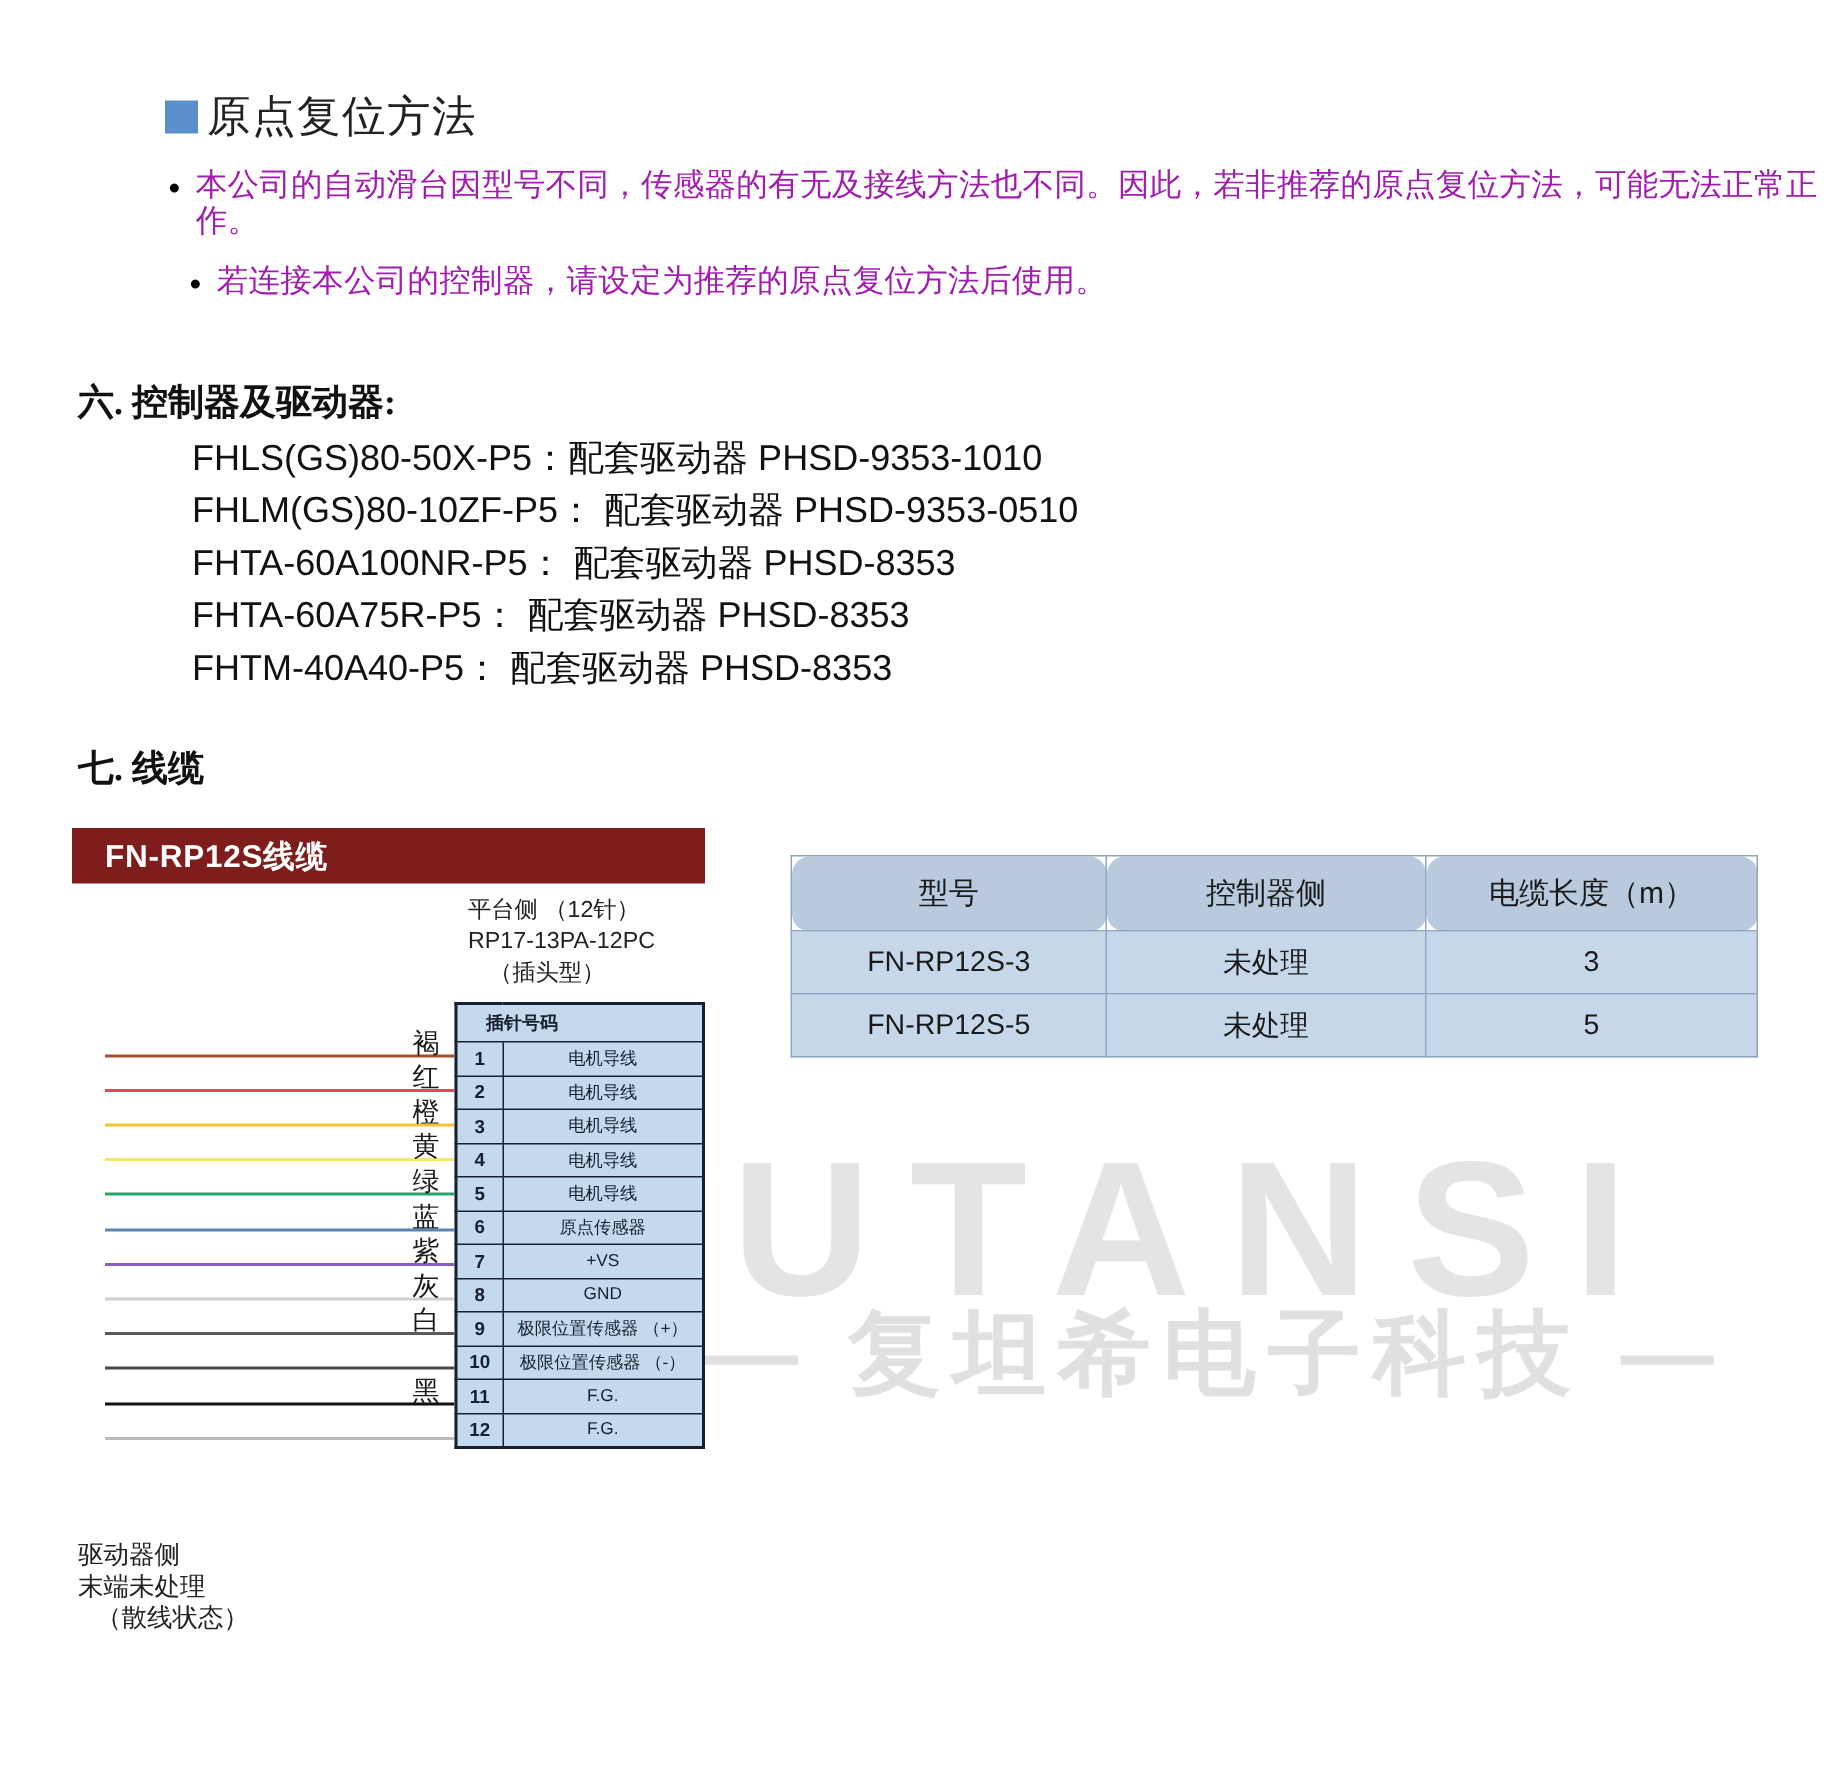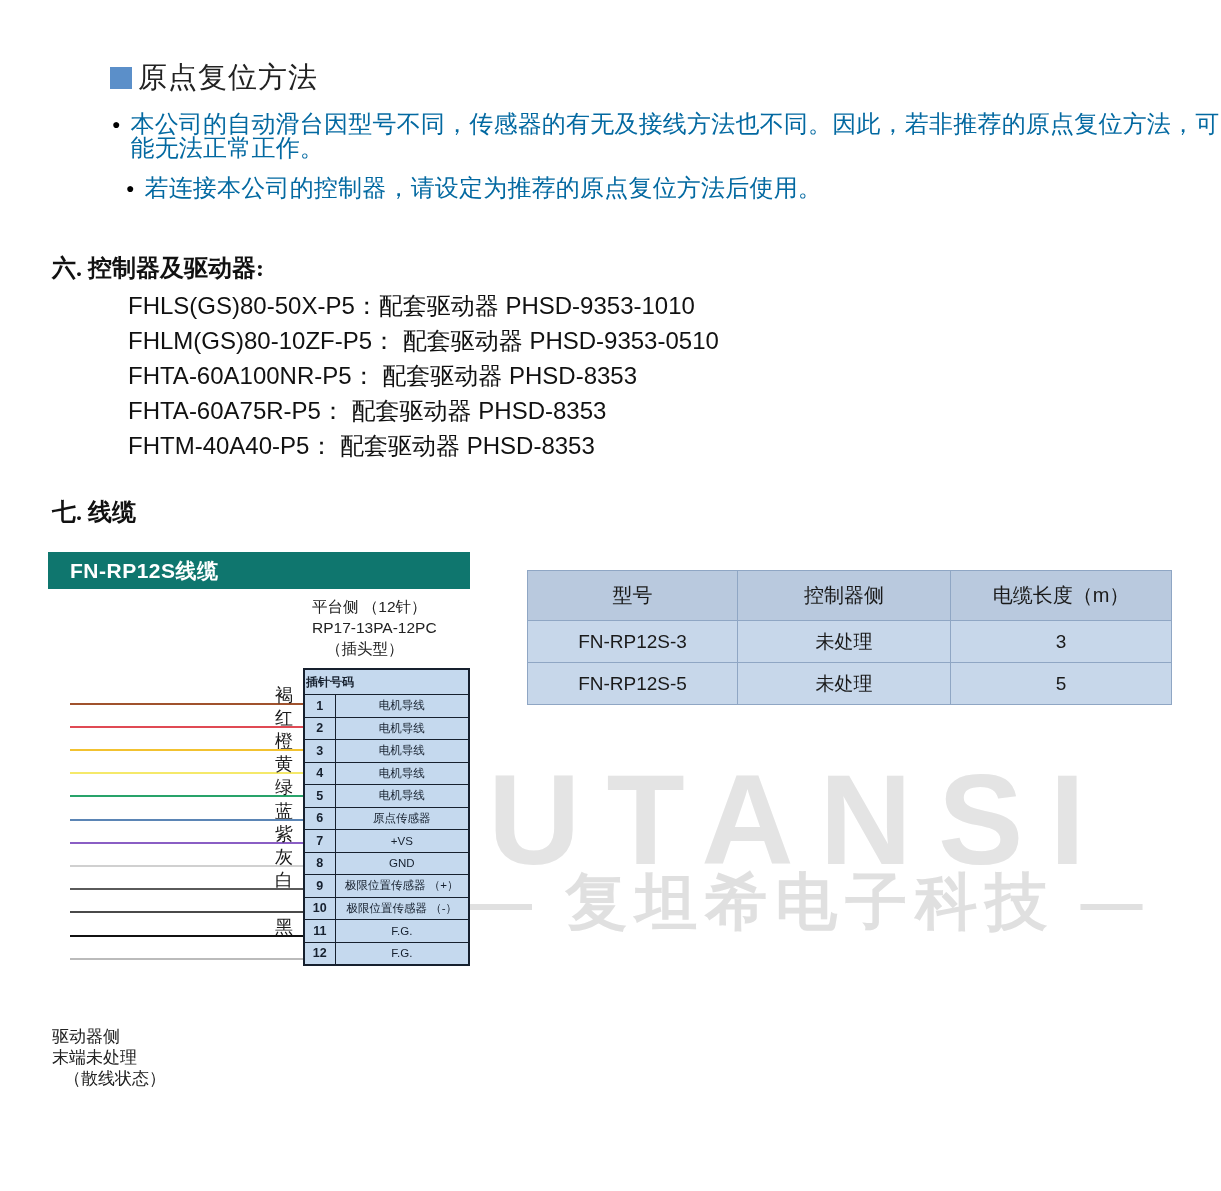--- a/index.html
+++ b/index.html
@@ -27,35 +27,35 @@
 
   
   .h1-row { position:absolute; left:110px; top:58px; display:flex; align-items:center; z-index:3; }
   .h1-square { width:22px; height:22px; background:#5b8fc9; margin-right:6px; }
   .h1-text { font-family:"Liberation Serif", serif; font-size:29px; color:#222; letter-spacing:1px; }
 
   .bullets { position:absolute; left:112px; top:112px; z-index:3; }
   .bullet-line { display:flex; align-items:flex-start; margin-bottom:16px; }
   .bullet-dot { font-size:14px; line-height:24px; margin-right:10px; color:#000; }
   .bullet-dot.indent { margin-left:14px; }
-  .bullet-text { font-family:Liberation Sans, sans-serif; font-size:24px; line-height:24px; color:#0369a1; letter-spacing:0.2px; }
+  .bullet-text { font-family:Liberation Sans, sans-serif; font-size:21px; line-height:24px; color:#a21caf; letter-spacing:0.2px; }
 
   
   .sec6-title { position:absolute; left:52px; top:252px; font-family:"Liberation Serif", serif; font-weight:bold; font-size:24px; color:#111; z-index:3; }
   .sec6-list { position:absolute; left:128px; top:288px; z-index:3; }
   .sec6-item { font-family:Liberation Sans, sans-serif; font-size:24px; line-height:35px; color:#111; white-space:nowrap; }
 
   
   .sec7-title { position:absolute; left:52px; top:496px; font-family:"Liberation Serif", serif; font-weight:bold; font-size:24px; color:#111; z-index:3; }
 
   
   .diagram { position:absolute; left:0; top:0; width:1221px; height:1191px; z-index:2; }
   .black-bar {
     position:absolute; left:48px; top:552px; width:422px; height:37px;
-    background:#0f766e;
+    background:#7f1d1d;
     display:flex; align-items:center;
   }
   .black-bar-label { color:#ffffff; font-size:21px; font-weight:bold; margin-left:22px; letter-spacing:0.5px; }
 
   .conn-note { position:absolute; left:312px; top:596px; font-size:15.5px; line-height:21px; color:#222; }
   .conn-note div:nth-child(3) { padding-left:14px; }
 
   .driver-note { position:absolute; left:52px; top:1026px; font-size:17px; line-height:21px; color:#222; }
   .driver-note div:nth-child(3) { padding-left:12px; }
 
@@ -69,21 +69,21 @@
   .pin-table td {
     border:1px solid #16202e;
     background:#c5d9ee;
     font-size:11.5px;
     color:#16202e;
     height:21.5px;
     text-align:center;
     padding:0;
   }
   .pin-table td.pin-head {
-    text-align:left; padding-left:1px; font-weight:bold; font-size:12px; height:24px;
+    text-align:left; padding-left:19px; font-weight:bold; font-size:12px; height:24px;
   }
   .pin-table td.pin-no { width:30px; font-weight:bold; font-size:12.5px; }
   .pin-table td.pin-fn { width:135px; }
 
   
   .wires { position:absolute; left:0; top:0; width:1221px; height:1191px; }
   .wire { position:absolute; height:2px; }
   .wire-label {
     position:absolute; font-size:18px; color:#1a1a1a;
     font-family:"Liberation Serif", serif;
@@ -99,21 +99,21 @@
   }
   .spec-table th, .spec-table td {
     border:1px solid #8fa6c4;
     font-size:19px;
     color:#1a1a1a;
     text-align:center;
     font-weight:normal;
     height:41px;
     padding:0 6px;
   }
-  .spec-table th { background:#b9c9de; height:49px; font-size:20px; }
+  .spec-table th { background:#b9c9de; height:49px; font-size:20px;border-radius:12px; }
   .spec-table td { background:#c7d7ea; }
   .spec-table .col-model { width:197px; }
   .spec-table .col-side { width:200px; }
   .spec-table .col-len  { width:208px; }
 </style>
 </head>
 <body>
 
 <div class="page">
 

